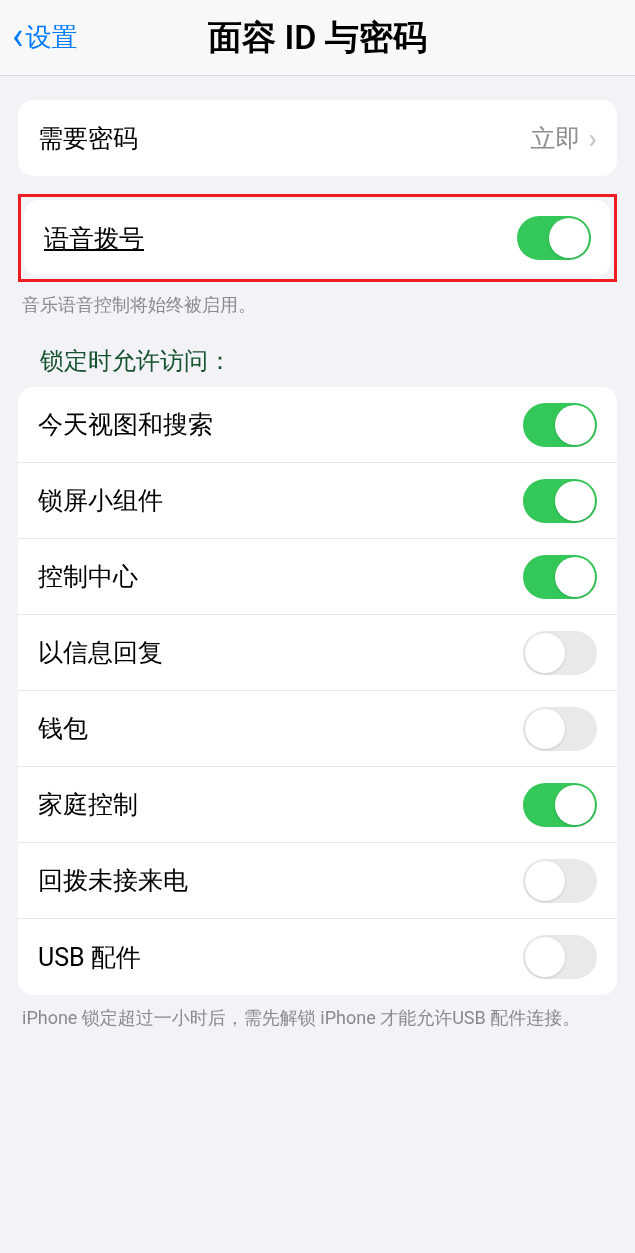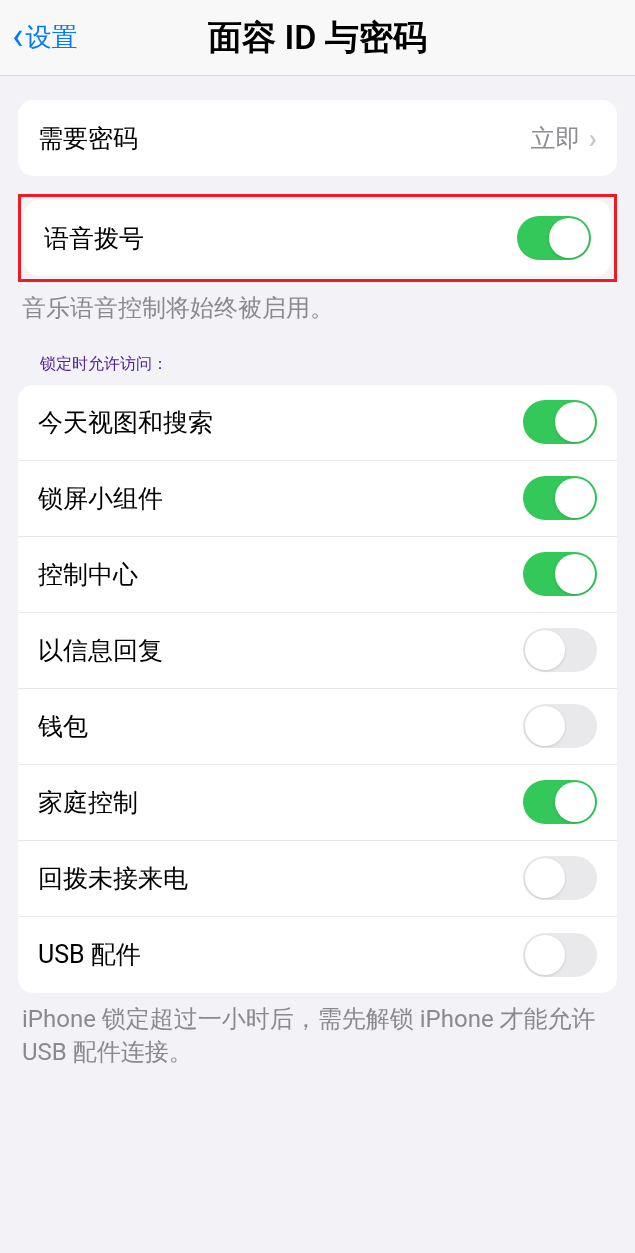--- a/index.html
+++ b/index.html
@@ -89,29 +89,29 @@
       color: #8e8e93;
     }
 
     .chevron-right {
       color: #c7c7cc;
       font-size: 28px;
       font-weight: 600;
     }
 
     .footer-text {
-      font-size: 24px;
+      font-size: 18px;
       color: #8a8a8e;
       padding: 10px 22px 0 22px;
       line-height: 1.4;
     }
 
     .header-text {
-      font-size: 16px;
-      color: #4c1d95;
+      font-size: 24px;
+      color: #14532d;
       padding: 0 22px 10px 22px;
     }
 
     .toggle {
       width: 74px;
       height: 44px;
       border-radius: 22px;
       position: relative;
       transition: background 0.2s;
     }
@@ -142,20 +142,21 @@
     .toggle.off .toggle-knob {
       left: 2px;
     }
 
     .highlight-box {
       border: 3px solid #ed1c24;
       border-radius: 0;
       padding: 0;
       margin: 18px 18px 0 18px;
       position: relative;
+      text-decoration: underline;
     }
 
     .highlight-box .card {
       border-radius: 15px;
       margin: 3px;
     }
 
     .highlight-row {
       position: relative;
     }

